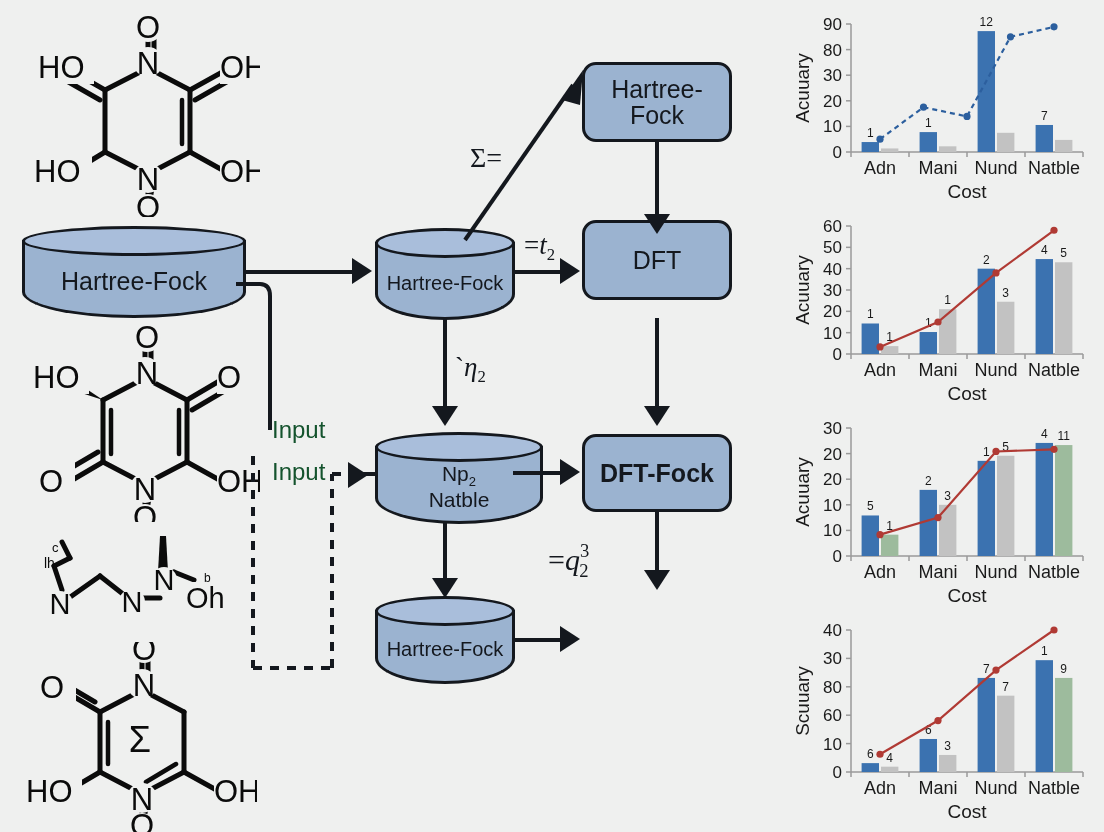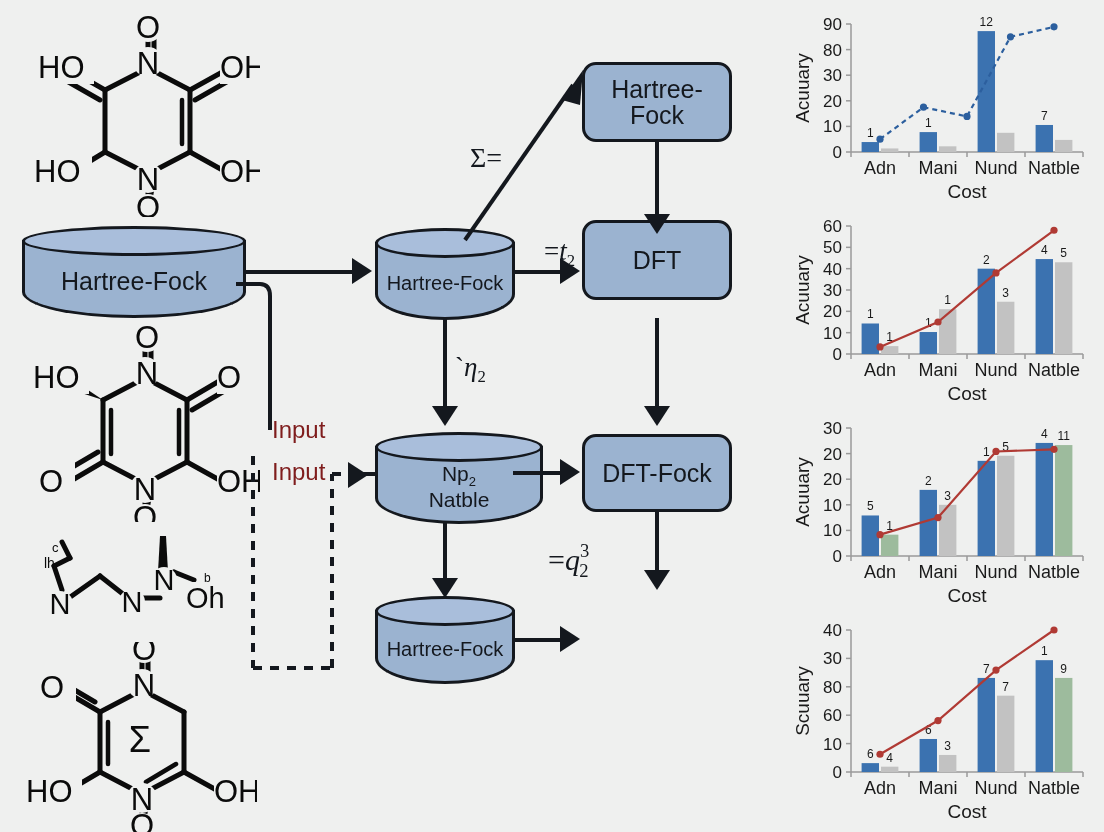--- a/index.html
+++ b/index.html
@@ -68,21 +68,21 @@
   }
   .arrowD{
     position:absolute;width:0;height:0;
     border-left:13px solid transparent;
     border-right:13px solid transparent;
     border-top:20px solid #14181e;
   }
 
   .fc-label{
     position:absolute;
-    font-size:24px;color:#7f1d1d;
+    font-size:24px;color:#14532d;
     white-space:nowrap;
   }
   .fc-math{
     position:absolute;
     font-family:"Liberation Serif", serif;
     font-size:27px;color:#14181e;white-space:nowrap;
   }
   .fc-math i{font-style:italic;}
   .fc-math sub{font-size:0.62em;}
   .fc-math sup{font-size:0.62em;}
@@ -312,21 +312,21 @@
   <div class="fc-cyl" style="left:375px;top:596px;width:140px;height:88px;">
     <div class="body"></div>
     <div class="top"></div>
     <div class="lbl" style="font-size:20px;">Hartree-Fock</div>
   </div>
 
   <div class="fc-box" style="left:582px;top:62px;width:150px;height:80px;">Hartree-Fock</div>
 
   <div class="fc-box" style="left:582px;top:220px;width:150px;height:80px;">DFT</div>
 
-  <div class="fc-box" style="left:582px;top:434px;width:150px;height:78px;">DFT-Fock</div>
+  <div class="fc-box" style="left:582px;top:434px;width:150px;height:78px;font-weight:bold;">DFT-Fock</div>
 
 
   <div class="ln h" style="left:243px;top:270px;width:110px;"></div>
   <div class="arrowR" style="left:352px;top:258px;"></div>
 
   <div class="ln h" style="left:513px;top:270px;width:50px;"></div>
   <div class="arrowR" style="left:560px;top:258px;"></div>
 
   <svg class="abs" style="left:455px;top:60px;width:150px;height:190px;overflow:visible;">
     <line x1="10" y1="180" x2="118" y2="25" stroke="#14181e" stroke-width="4"></line>
@@ -362,21 +362,21 @@
     <path d="M5,0 L5,212 M5,212 L84,212 M84,212 L84,18 M84,18 L110,18" stroke="#14181e" stroke-width="4" fill="none" stroke-dasharray="9 8"></path>
     <path d="M102,18 L128,18" stroke="#14181e" stroke-width="4" fill="none"></path>
   </svg>
   <div class="arrowR" style="left:348px;top:462px;"></div>
 
   <div class="fc-label" style="left:272px;top:416px;">Input</div>
   <div class="fc-label" style="left:272px;top:458px;">Input</div>
 
   <div class="fc-math" style="left:470px;top:142px;font-size:28px;">Σ=</div>
 
-  <div class="fc-math" style="left:524px;top:236px;margin-left:20px;">=<i>t</i><sub>2</sub></div>
+  <div class="fc-math" style="left:524px;top:230px;">=<i>t</i><sub>2</sub></div>
 
   <div class="fc-math" style="left:455px;top:352px;">`<i>η</i><sub>2</sub></div>
 
   <div class="fc-math" style="left:548px;top:542px;font-size:30px;">=<i>q</i><sup style="position:relative;top:-2px;">3</sup><sub style="position:relative;left:-10px;">2</sub></div>
 
   <div class="chart" style="left:793px;top:8px;width:300px;height:196px;">
       <svg width="300" height="196" viewBox="0 0 300 196">
         <line x1="58" y1="16" x2="58" y2="144" stroke="#9a9a9a" stroke-width="1.5"></line>
         <line x1="58" y1="144" x2="290" y2="144" stroke="#9a9a9a" stroke-width="1.5"></line>
         <line x1="53" y1="144" x2="58" y2="144" stroke="#9a9a9a" stroke-width="1.5"></line>

